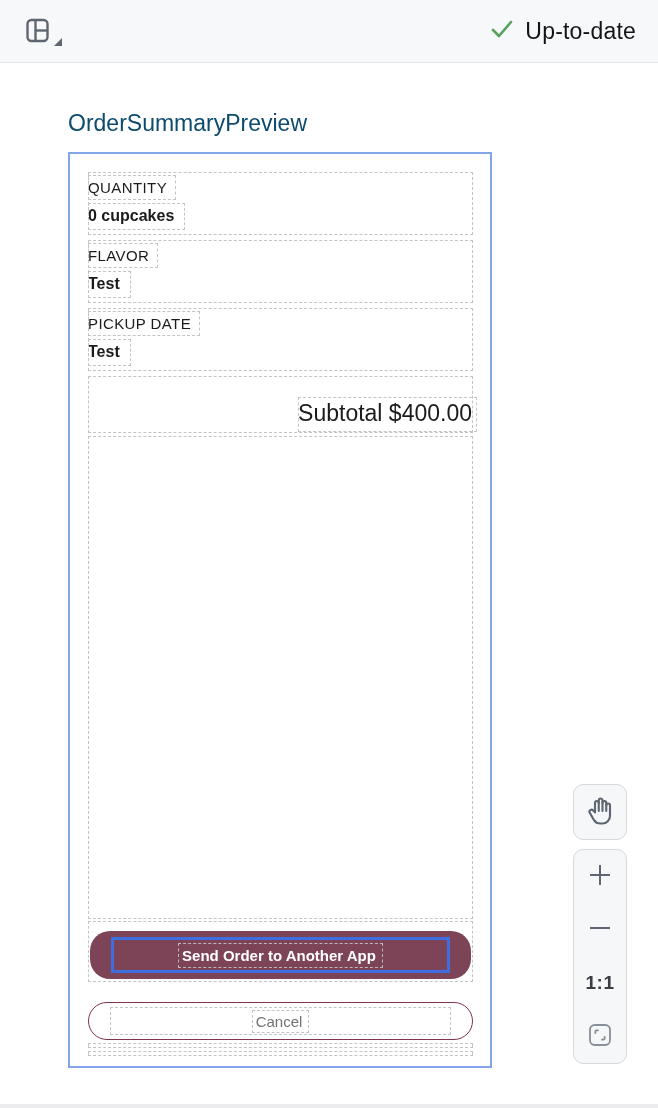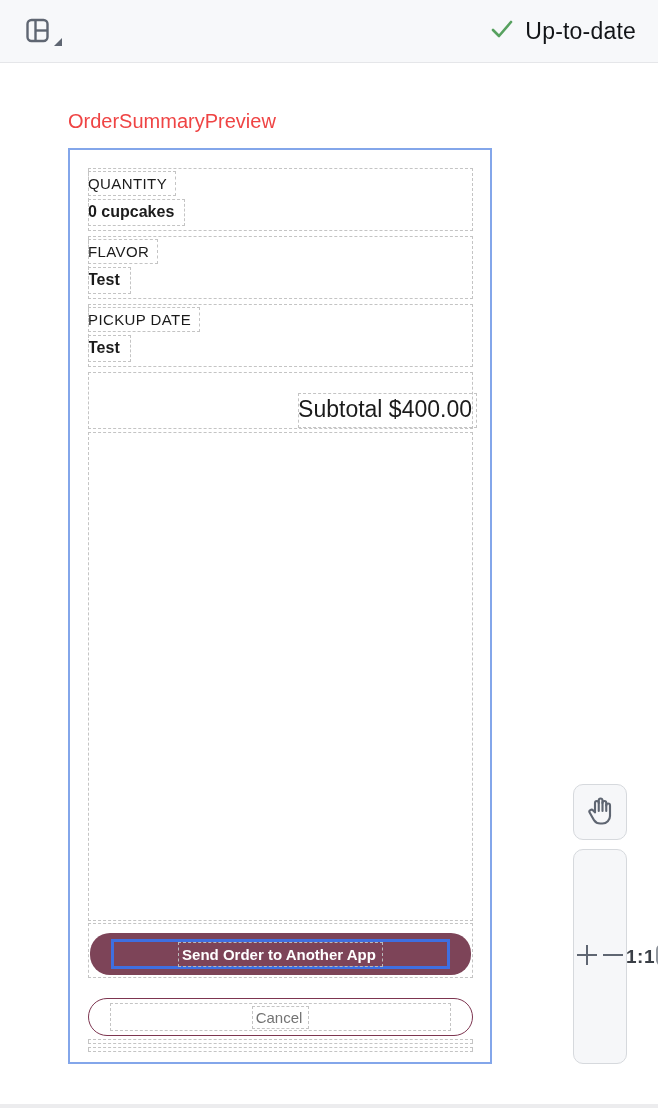--- a/index.html
+++ b/index.html
@@ -22,62 +22,62 @@
   .layout-btn svg { display:block; }
   .dd-tri {
     position:absolute; right:2px; bottom:4px; width:0; height:0;
     border-left:8px solid transparent; border-bottom:8px solid #5f6672;
   }
   .status { display:flex; align-items:center; gap:10px; }
   .status-text { font-size:23px; font-weight:500; color:#121417; letter-spacing:.2px; }
 
   
   .canvas { padding:47px 0 0 68px; }
-  .preview-title { font-size:20px; color:#ef4444; margin-bottom:15px; }
+  .preview-title { font-size:23px; color:#0c4a6e; margin-bottom:15px; }
 
   .device-frame {
     width:424px; height:916px; border:2px solid #83a6ea; background:#ffffff;
     padding:18px 17px 10px 18px; display:flex;
   }
   .order-col { flex:1; display:flex; flex-direction:column; min-width:0; }
   .tbox { overflow:hidden; text-indent:-3px; white-space:nowrap; width:fit-content; }
 
   .section { border:1px dashed #c4c4c4; padding:2px 0 4px 0; margin-bottom:5px; }
   .label-box { border:1px dashed #c4c4c4; margin-left:-1px; padding:3px 8px 3px 2px; font-size:15px; letter-spacing:.4px; }
   .value-box { border:1px dashed #c4c4c4; margin-left:-1px; margin-top:3px; padding:3px 10px 4px 2px; font-size:16px; font-weight:bold; }
 
   .subtotal-row { border:1px dashed #c4c4c4; padding:20px 0 0 0; margin-bottom:3px; display:flex; justify-content:flex-end; }
   .subtotal-box { border:1px dashed #c4c4c4; margin-right:-5px; padding:2px 4px 4px 2px; font-size:23px; }
 
   .spacer-box { flex:1; border:1px dashed #c4c4c4; margin-bottom:2px; }
 
   .send-wrap { border:1px dashed #c4c4c4; padding:9px 1px 2px 1px; }
   .send-pill {
-    height:42px; border-radius:20px; background:#7d4458;
+    height:48px; border-radius:20px; background:#7d4458;
     position:relative; display:flex; align-items:center; justify-content:center;
   }
   .sel-rect { position:absolute; left:21px; right:21px; top:6px; bottom:6px; border:3px solid #3e6fe1; }
   .send-label-box { border:1px dashed #b9b9bb; color:#ffffff; font-weight:bold; font-size:15px; padding:3px 6px; z-index:1; }
 
   .cancel-pill {
     margin-top:20px; height:38px; border:1.5px solid #7d3550; border-radius:19px;
     position:relative; display:flex; align-items:center; justify-content:center;
   }
   .cancel-inner { position:absolute; left:21px; right:21px; top:4px; bottom:4px; border:1px dashed #c4c4c4; }
   .cancel-label-box { border:1px dashed #c4c4c4; color:#737373; font-size:15px; font-weight:500; padding:2px 6px; z-index:1; background:transparent; }
 
   .bottom-line { height:5px; border:1px dashed #c4c4c4; margin-top:3px; }
 
   
   .rail-btn, .zoom-group {
     position:absolute; right:31px; width:54px; background:#f6f7f9;
     border:1px solid #d6d9dd; border-radius:10px;
   }
   .rail-btn { top:784px; height:56px; display:flex; align-items:center; justify-content:center; cursor:pointer; }
-  .zoom-group { top:849px; height:215px; display:flex; flex-direction:row; }
+  .zoom-group { top:849px; height:215px; display:flex; flex-direction:column; }
   .zoom-cell { flex:1; display:flex; align-items:center; justify-content:center; background:transparent; border:none; cursor:pointer; }
   .ratio-text { font-size:19px; font-weight:bold; color:#3a3f46; letter-spacing:.5px; }
 
   .bottom-strip { position:absolute; left:0; right:0; bottom:0; height:4px; background:#ececee; }
 </style>
 </head>
 <body>
 
 <header class="topbar">
   <button class="layout-btn">

